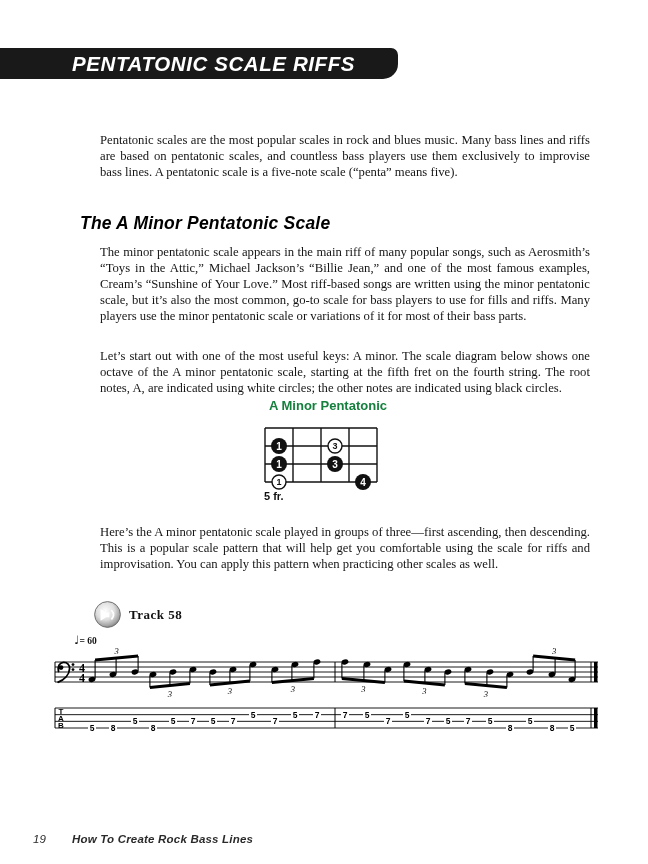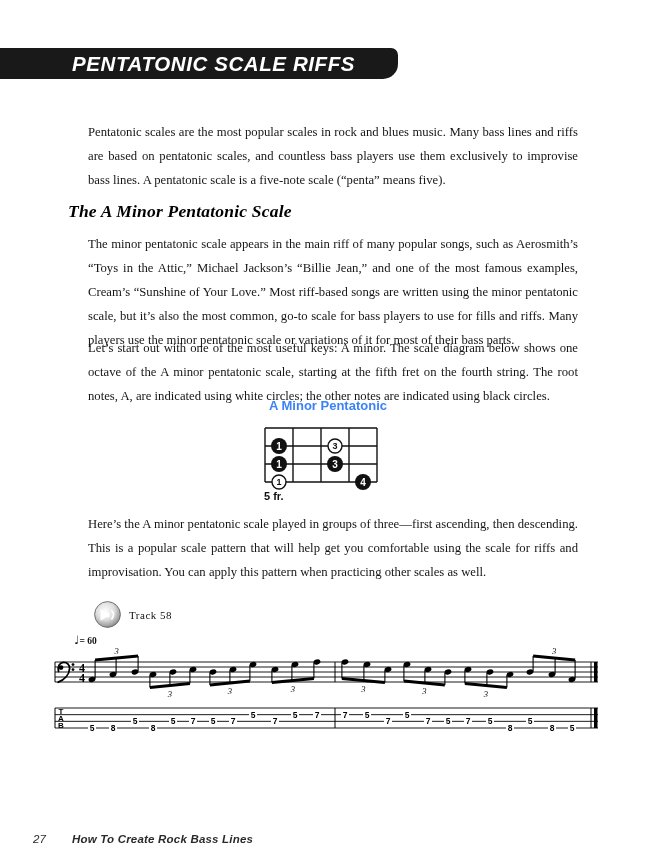--- a/index.html
+++ b/index.html
@@ -13,42 +13,42 @@
     background:#191919; border-radius:0 7px 15px 0;
     display:flex; align-items:center;
   }
   .banner-text {
     padding-left:72px; color:#ffffff;
     font-family:"Liberation Sans", sans-serif;
     font-weight:bold; font-style:italic;
     font-size:20.5px; letter-spacing:0.6px; white-space:nowrap;
   }
   .para {
-    position:absolute; left:88px; width:490px; margin:0;
-    font-size:12.7px; line-height:24px; text-align:justify;
+    position:absolute; left:88px; width:490px; margin:12px;
+    font-size:12.7px; line-height:16px; text-align:justify;
   }
   .h2 {
-    position:absolute; left:68px; top:201px; margin:0;
-    font-family:Liberation Serif, serif;
+    position:absolute; left:68px; top:201px; margin:12px;
+    font-family:Liberation Sans, sans-serif;
     font-weight:bold; font-style:italic; font-size:17.5px; color:#000;
     white-space:nowrap; letter-spacing:0.2px;
   }
   .diagram-title {
     position:absolute; left:258px; top:398px; width:140px;
     text-align:center; font-family:"Liberation Sans", sans-serif;
-    font-weight:bold; font-size:13px; color:#3b82f6;
+    font-weight:bold; font-size:13px; color:#15803d;
   }
   .fret-diagram { position:absolute; left:258px; top:420px; width:140px; height:85px; }
   .track-badge {
     position:absolute; left:94px; top:601px; height:27px;
     display:flex; align-items:center; gap:8px;
   }
   .track-label {
-    font-family:"Liberation Serif", serif; font-weight:normal;
-    font-size:11px; letter-spacing:0.5px; color:#111;
+    font-family:"Liberation Serif", serif; font-weight:bold;
+    font-size:13px; letter-spacing:0.5px; color:#111;
   }
   .tempo { position:absolute; left:74px; top:630px; white-space:nowrap; }
   .tempo-note { font-family:"DejaVu Sans", sans-serif; font-size:11.5px; font-weight:bold; color:#111; }
   .tempo-val  { font-family:"Liberation Serif", serif; font-weight:bold; font-size:9.5px; color:#111;margin-top:27px; }
   .notation { position:absolute; left:30px; top:648px; width:580px; height:100px; }
   .footer-num, .footer-title {
     position:absolute; top:833px;
     font-family:"Liberation Sans", sans-serif; font-style:italic;
     font-size:11.5px; color:#2a2a2a;
   }
@@ -255,16 +255,16 @@
         <rect x="518" y="75.00999999999999" width="8" height="10" fill="#fff"></rect>
         <text x="522" y="83.00999999999999" text-anchor="middle" font-family="Liberation Sans, sans-serif" font-size="8.5" font-weight="bold">8</text>
         <ellipse cx="542" cy="31.5" rx="3.5" ry="2.5" fill="#000" transform="rotate(-16 542 31.5)"></ellipse>
         <line x1="545.1" y1="30.7" x2="545.1" y2="12" stroke="#000" stroke-width="1.1"></line>
         <rect x="538" y="75.00999999999999" width="8" height="10" fill="#fff"></rect>
         <text x="542" y="83.00999999999999" text-anchor="middle" font-family="Liberation Sans, sans-serif" font-size="8.5" font-weight="bold">5</text>
         <line x1="503.1" y1="8" x2="545.1" y2="12" stroke="#000" stroke-width="2.8"></line>
         <text x="524.1" y="6" text-anchor="middle" font-family="Liberation Serif, serif" font-style="italic" font-size="8.5">3</text>
       </svg></div>
 
-  <div class="footer-num">27</div>
+  <div class="footer-num">19</div>
   <div class="footer-title">How To Create Rock Bass Lines</div>
 
 </div>
 
 </body></html>

